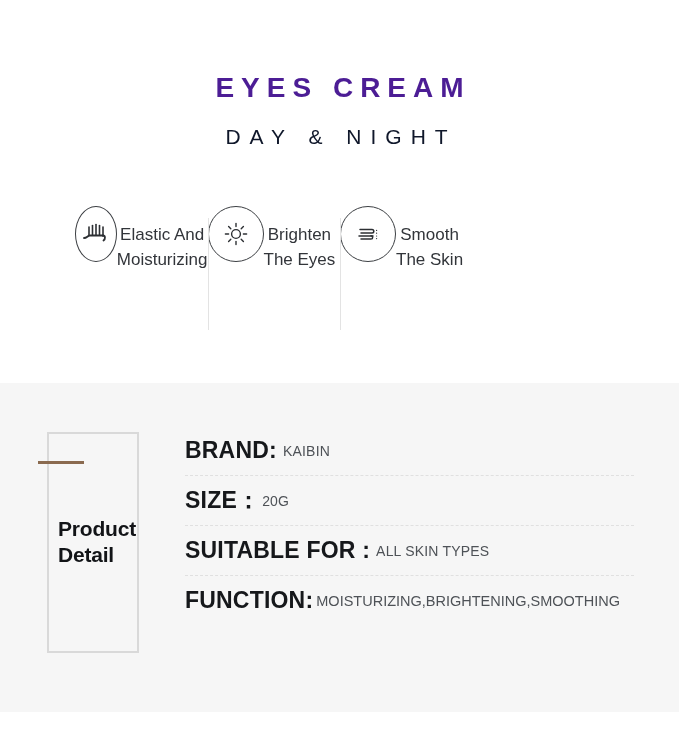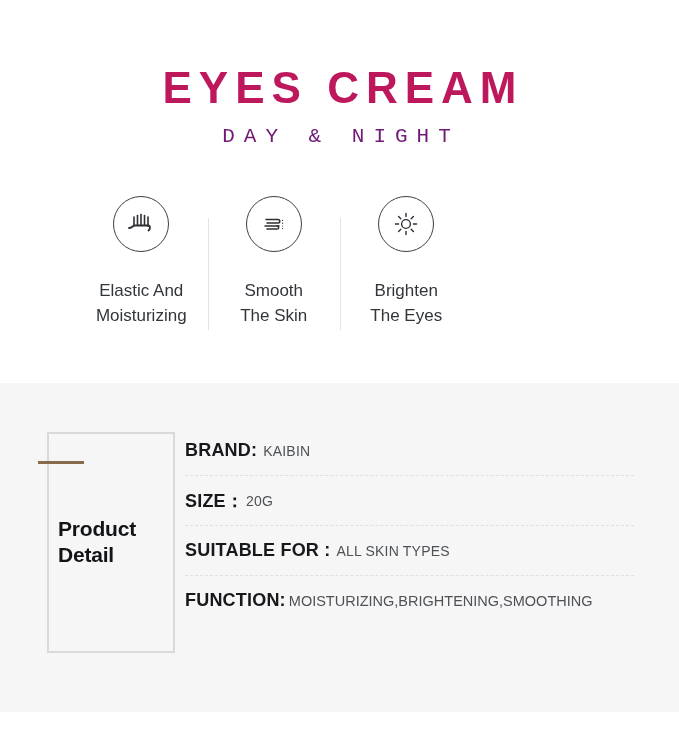--- a/index.html
+++ b/index.html
@@ -31,53 +31,53 @@
   }
   .title-block {
     position: absolute;
     left: 0;
     top: 66px;
     width: 679px;
     text-align: center;
   }
   .main-title {
     font-family: "Liberation Sans", sans-serif;
-    font-size: 44px;
+    font-size: 28px;
     font-weight: 700;
     letter-spacing: 7px;
-    color: #be185d;
+    color: #4c1d95;
     line-height: 44px;
     margin: 0;
     padding-left: 7px;
     text-align: center;
   }
   .sub-title {
-    font-family: Liberation Mono, monospace;
+    font-family: Liberation Sans, sans-serif;
     font-size: 21px;
     font-weight: 400;
     letter-spacing: 9px;
-    color: #701a75;
+    color: #0f172a;
     line-height: 30px;
     margin: 12px 0 0 0;
     padding-left: 3px;
   }
 
   .features {
     position: absolute;
     left: 75px;
     top: 196px;
     width: 530px;
     display: flex;
     flex-direction: row;
   }
   .feature {
     position: relative;
     width: 132.5px;
     display: flex;
-    flex-direction: column;
+    flex-direction: row;
     align-items: center;
   }
   .feature + .feature::before {
     content: "";
     position: absolute;
     left: 0;
     top: 22px;
     width: 1px;
     height: 112px;
     background: #e3e3e3;
@@ -111,21 +111,21 @@
     left: 0;
     top: 383px;
     width: 679px;
     height: 329px;
     background: #f6f6f6;
   }
   .detail-card {
     position: absolute;
     left: 47px;
     top: 49px;
-    width: 128px;
+    width: 92px;
     height: 221px;
     border: 2px solid #d9d9d9;
     box-sizing: border-box;
   }
   .accent-line {
     position: absolute;
     left: -11px;
     top: 27px;
     width: 46px;
     height: 3px;
@@ -155,21 +155,21 @@
     display: flex;
     align-items: center;
     border-bottom: 1px dashed #e0e0e0;
     white-space: nowrap;
   }
   .spec-row:last-child {
     border-bottom: none;
   }
   .spec-label {
     font-family: "Liberation Sans", sans-serif;
-    font-size: 18px;
+    font-size: 23px;
     font-weight: 600;
     color: #16181b;
     letter-spacing: 0.2px;
   }
   .spec-value {
     font-family: "Liberation Sans", sans-serif;
     font-size: 14px;
     font-weight: 400;
     color: #4e5257;
     margin-left: 6px;
@@ -213,56 +213,56 @@
             <line x1="13.5" y1="8.5" x2="13.5" y2="18"></line>
             <line x1="17" y1="7.5" x2="17" y2="18"></line>
             <line x1="20.5" y1="8.5" x2="20.5" y2="18"></line>
             <line x1="24" y1="10" x2="24" y2="19"></line>
             <path d="M5 21 C8 21 8.5 18.5 11 18.5 L24 18.5" stroke-width="1.8"></path>
             <path d="M24 18.5 C26.5 18.5 26.5 22 24.5 23.5" stroke-width="1.8"></path>
           </svg>
         </div>
         <div class="feature-label">Elastic And
 Moisturizing</div>
-      </div>
-
-      <div class="feature">
-        <div class="icon-circle">
-          <svg width="34" height="34" viewBox="0 0 34 34" fill="none" stroke="#2c2f33" stroke-width="1.5" stroke-linecap="round">
-            <path d="M9 12.5 L21 12.5 C23.4 12.5 23.4 16 21 16 L10 16"></path>
-            <path d="M8 19 L22 19"></path>
-            <path d="M10 22 L20 22 C22.2 22 22.2 18.8 20 18.8"></path>
-            <circle cx="25.6" cy="13.4" r="0.6" fill="#2c2f33" stroke="none"></circle>
-            <circle cx="25.6" cy="16.2" r="0.6" fill="#2c2f33" stroke="none"></circle>
-            <circle cx="25.6" cy="19" r="0.6" fill="#2c2f33" stroke="none"></circle>
-            <circle cx="25.6" cy="21.6" r="0.6" fill="#2c2f33" stroke="none"></circle>
-          </svg>
-        </div>
-        <div class="feature-label">Smooth
-The Skin</div>
       </div>
 
       <div class="feature">
         <div class="icon-circle">
           <svg width="34" height="34" viewBox="0 0 34 34" fill="none" stroke="#2c2f33" stroke-width="1.4" stroke-linecap="round">
             <circle cx="17" cy="17" r="4.4"></circle>
             <line x1="17" y1="6.4" x2="17" y2="9.6"></line>
             <line x1="17" y1="24.4" x2="17" y2="27.6"></line>
             <line x1="6.4" y1="17" x2="9.6" y2="17"></line>
             <line x1="24.4" y1="17" x2="27.6" y2="17"></line>
             <line x1="9.6" y1="9.6" x2="11.8" y2="11.8"></line>
             <line x1="22.2" y1="22.2" x2="24.4" y2="24.4"></line>
             <line x1="9.6" y1="24.4" x2="11.8" y2="22.2"></line>
             <line x1="22.2" y1="11.8" x2="24.4" y2="9.6"></line>
           </svg>
         </div>
         <div class="feature-label">Brighten
 The Eyes</div>
       </div>
 
+      <div class="feature">
+        <div class="icon-circle">
+          <svg width="34" height="34" viewBox="0 0 34 34" fill="none" stroke="#2c2f33" stroke-width="1.5" stroke-linecap="round">
+            <path d="M9 12.5 L21 12.5 C23.4 12.5 23.4 16 21 16 L10 16"></path>
+            <path d="M8 19 L22 19"></path>
+            <path d="M10 22 L20 22 C22.2 22 22.2 18.8 20 18.8"></path>
+            <circle cx="25.6" cy="13.4" r="0.6" fill="#2c2f33" stroke="none"></circle>
+            <circle cx="25.6" cy="16.2" r="0.6" fill="#2c2f33" stroke="none"></circle>
+            <circle cx="25.6" cy="19" r="0.6" fill="#2c2f33" stroke="none"></circle>
+            <circle cx="25.6" cy="21.6" r="0.6" fill="#2c2f33" stroke="none"></circle>
+          </svg>
+        </div>
+        <div class="feature-label">Smooth
+The Skin</div>
+      </div>
+
 
     </div>
   </div>
 
   <div class="detail">
 
     <div class="detail-card">
       <div class="accent-line"></div>
       <div class="detail-card-title">Product
 Detail</div>

